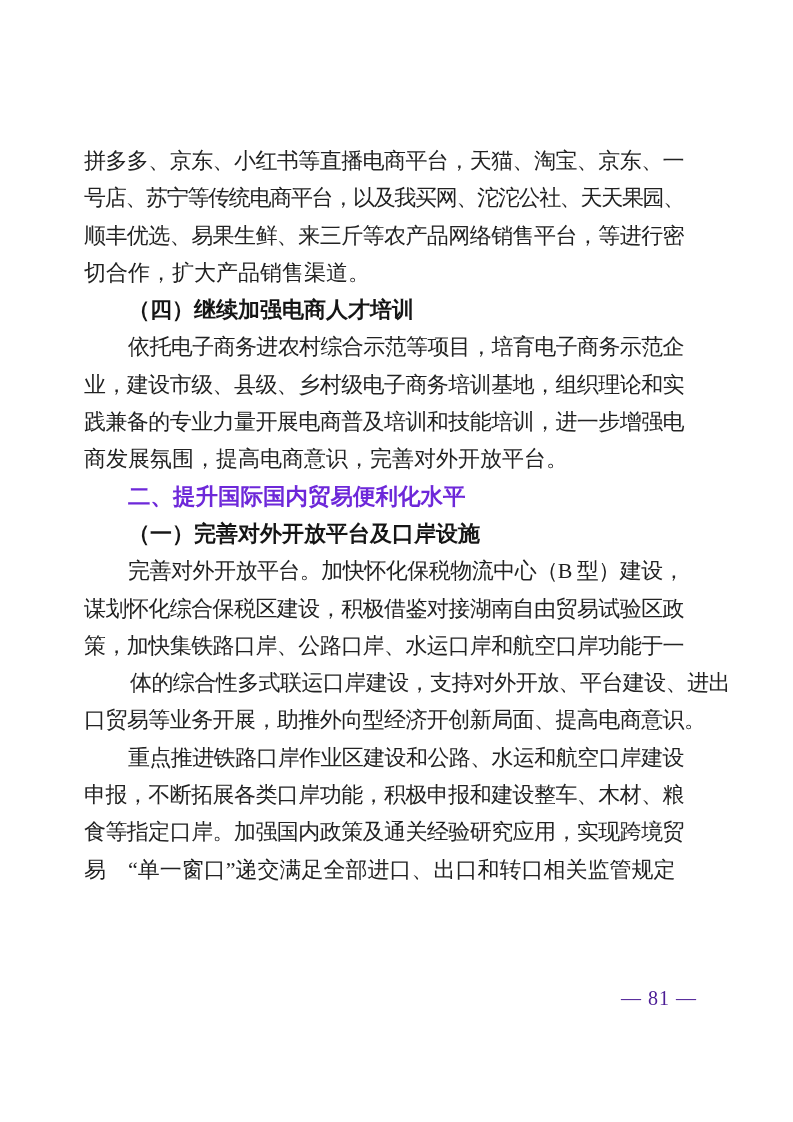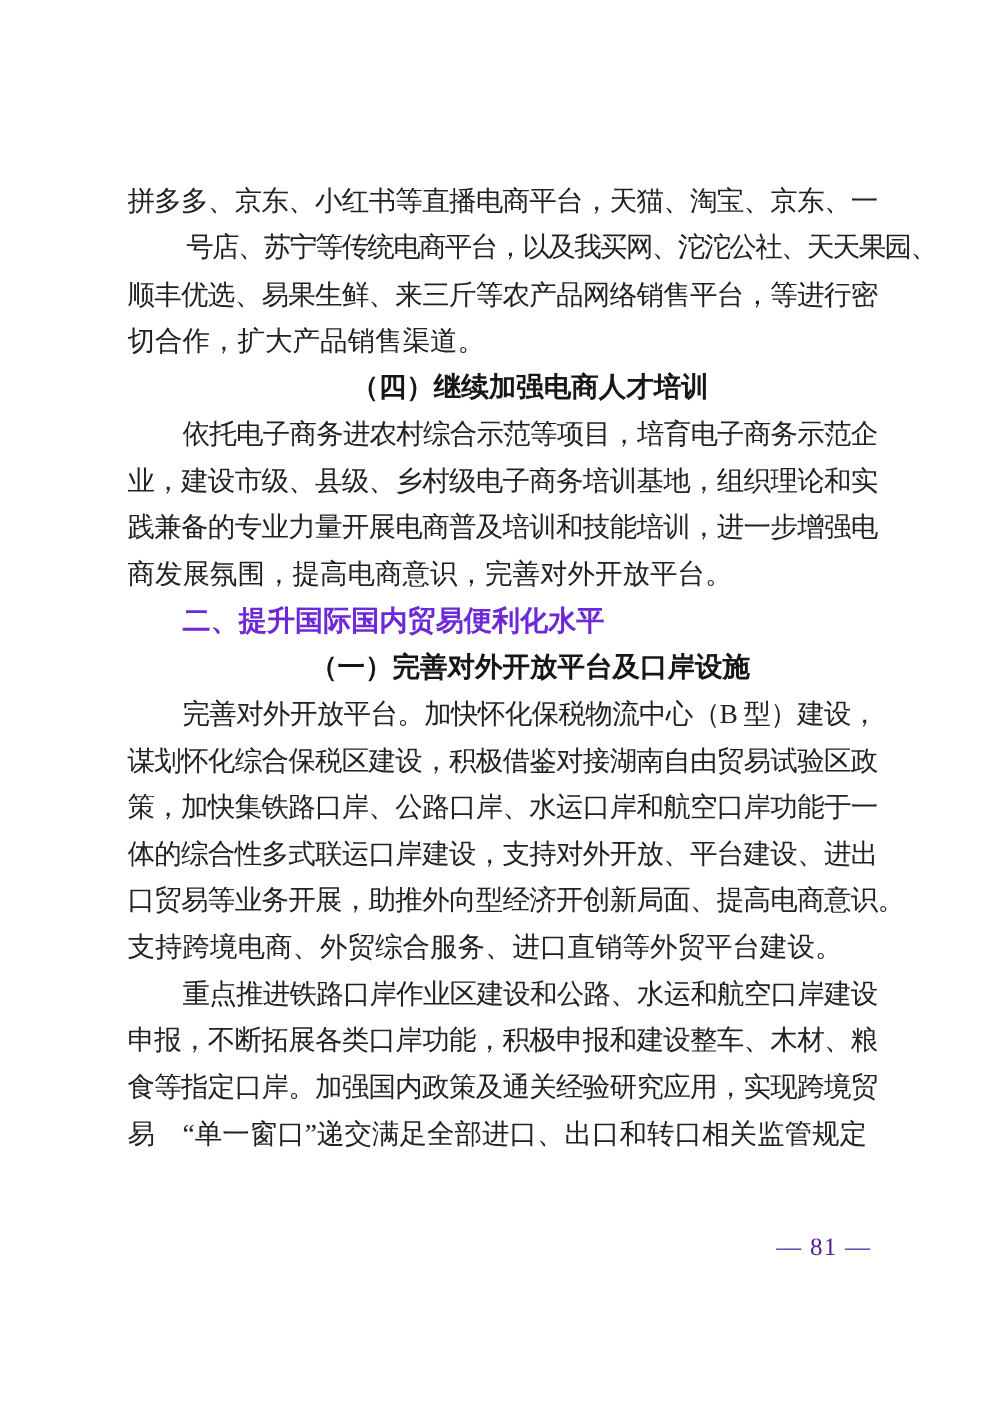--- a/index.html
+++ b/index.html
@@ -7,36 +7,35 @@
     position:relative;
     width:793px;height:1122px;
     background:#ffffff;
     margin:0 auto;
     overflow:hidden;
     font-family:"Liberation Serif","DejaVu Serif",serif;
     color:#222222;
   }
   #text-block{
     position:absolute;
-    left:102px;top:142px;
+    left:84px;top:142px;
     width:600px;
   }
   .line{
     display:block;
     height:37.3px;
     line-height:37.3px;
     font-size:22px;
     white-space:nowrap;
     color:#222222;
   }
   .line.indent{padding-left:44px;}
   .line.heading-kai{
     font-weight:700;
     color:#161616;
-    text-align:center;
   }
   .line.heading-hei{
     font-family:"Liberation Sans","DejaVu Sans",sans-serif;
     font-weight:700;
     font-size:22.5px;
     color:#6d28d9;
   }
   #page-number{
     position:absolute;
     top:984px;
@@ -47,35 +46,34 @@
     letter-spacing:1px;
     white-space:pre;
   }
 </style>
 </head>
 <body>
 
 <div id="page">
   <div id="text-block">
       <div class="line body" style="letter-spacing: -0.571429px;">拼多多、京东、小红书等直播电商平台，天猫、淘宝、京东、一</div>
-      <div class="line body" style="letter-spacing: -1.31034px; margin-left: 47px;">号店、苏宁等传统电商平台，以及我买网、沱沱公社、天天果园、</div>
+      <div class="line body" style="letter-spacing: -1.31034px;">号店、苏宁等传统电商平台，以及我买网、沱沱公社、天天果园、</div>
       <div class="line body" style="letter-spacing: -0.571429px;">顺丰优选、易果生鲜、来三斤等农产品网络销售平台，等进行密</div>
       <div class="line body">切合作，扩大产品销售渠道。</div>
       <div class="line heading-kai indent">（四）继续加强电商人才培训</div>
       <div class="line body indent" style="letter-spacing: -0.615385px; text-align: center;">依托电子商务进农村综合示范等项目，培育电子商务示范企</div>
       <div class="line body" style="letter-spacing: -0.571429px;">业，建设市级、县级、乡村级电子商务培训基地，组织理论和实</div>
       <div class="line body" style="letter-spacing: -0.571429px;">践兼备的专业力量开展电商普及培训和技能培训，进一步增强电</div>
       <div class="line body">商发展氛围，提高电商意识，完善对外开放平台。</div>
       <div class="line heading-hei indent">二、提升国际国内贸易便利化水平</div>
       <div class="line heading-kai indent">（一）完善对外开放平台及口岸设施</div>
       <div class="line body indent" style="letter-spacing: -0.518519px;">完善对外开放平台。加快怀化保税物流中心（B 型）建设，</div>
       <div class="line body" style="letter-spacing: -0.571429px;">谋划怀化综合保税区建设，积极借鉴对接湖南自由贸易试验区政</div>
       <div class="line body" style="letter-spacing: -0.571429px;">策，加快集铁路口岸、公路口岸、水运口岸和航空口岸功能于一</div>
-      <div class="line body" style="letter-spacing: -0.571429px;">体的综合性多式联运口岸建设，支持对外开放、平台建设、进出</div>
+      <div class="line body" style="letter-spacing: -0.571429px; margin-left: 46px;">体的综合性多式联运口岸建设，支持对外开放、平台建设、进出</div>
       <div class="line body" style="letter-spacing: -0.571429px;">口贸易等业务开展，助推外向型经济开创新局面、提高电商意识。</div>
-      <div class="line body">支持跨境电商、外贸综合服务、进口直销等外贸平台建设。</div>
       <div class="line body indent" style="letter-spacing: -0.615385px;">重点推进铁路口岸作业区建设和公路、水运和航空口岸建设</div>
       <div class="line body" style="letter-spacing: -0.571429px;">申报，不断拓展各类口岸功能，积极申报和建设整车、木材、粮</div>
       <div class="line body" style="letter-spacing: -0.571429px;">食等指定口岸。加强国内政策及通关经验研究应用，实现跨境贸</div>
       <div class="line body" style="letter-spacing: 0px;">易　“单一窗口”递交满足全部进口、出口和转口相关监管规定</div>
     </div>
   <div id="page-number">— 81 —</div>
 </div>
 
 </body></html>

